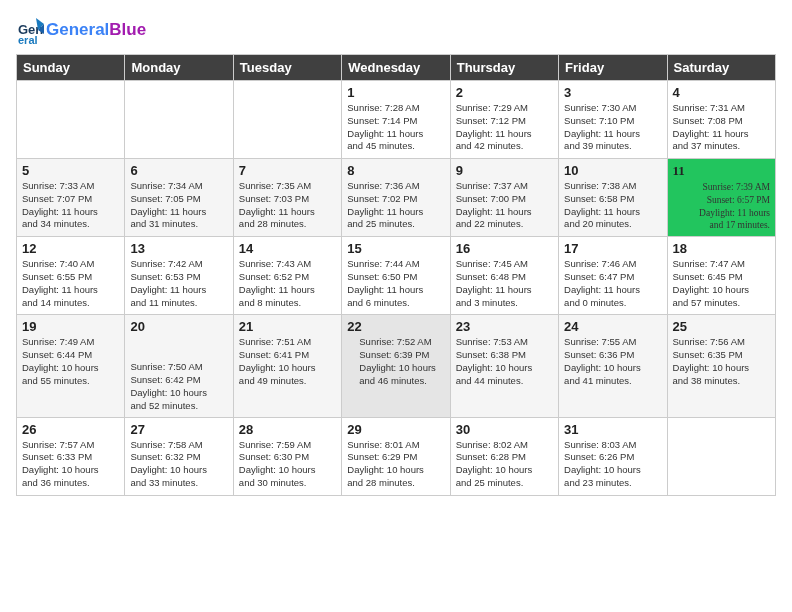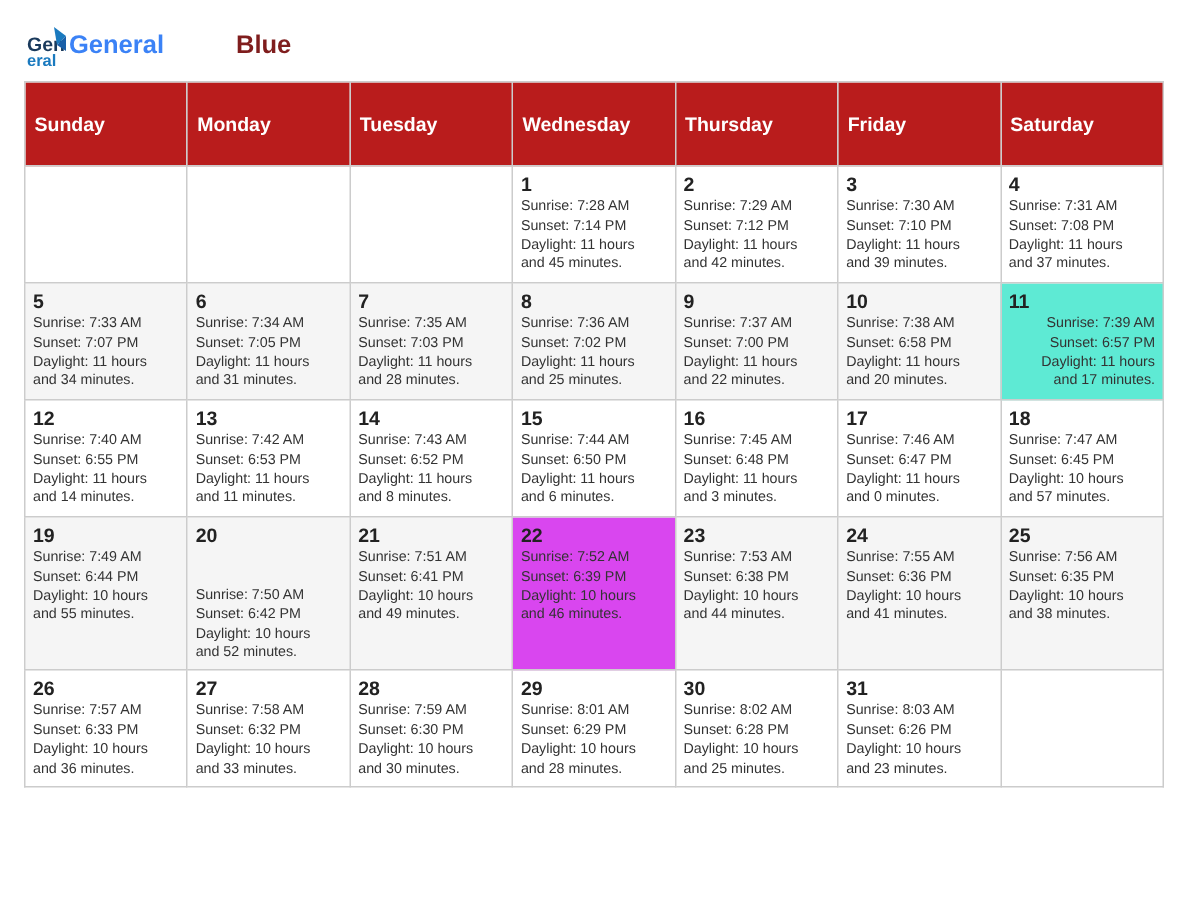--- a/index.html
+++ b/index.html
@@ -39,24 +39,24 @@
     .location {
       font-size: 14px;
       color: #444;
     }
     .calendar {
       width: 100%;
       border-collapse: collapse;
       border: 1px solid #ccc;
     }
     .calendar th {
-      background: #b91c1c;
+      background: #404040;
       color: #fff;
       text-align: left;
-      padding: 20px 6px;
+      padding: 5px 6px;
       font-size: 13px;
       font-weight: bold;
       border: 1px solid #ccc;
     }
     .calendar td {
       vertical-align: top;
       border: 1px solid #ccc;
       width: calc(100% / 7);
       padding: 4px 5px;
       height: 78px;
@@ -88,21 +88,21 @@
     <div class="logo">
       <svg class="logo-icon" viewBox="0 0 28 28">
         <rect x="0" y="0" width="28" height="28" fill="none"></rect>
         <text x="2" y="18" font-size="13" font-weight="bold" fill="#1a3a5c">Gen</text>
         <text x="2" y="28" font-size="11" font-weight="bold" fill="#1a7abf">eral</text>
         <polygon points="20,2 28,8 22,14" fill="#1a7abf"></polygon>
         <polygon points="22,14 28,8 28,18" fill="#1a5fa8"></polygon>
       </svg>
       <div>
         <div style="font-size:17px;font-weight:bold;color:#1a3a5c;line-height:1.1;">
-          <span style="color:#3b82f6;">General</span><span style="color:#7f1d1d;margin-left:48px;">Blue</span>
+          <span style="color:#3b82f6;">General</span><span style="color:#a21caf;">Blue</span>
         </div>
       </div>
     </div>
     <div class="title-block">
       <div class="month-title"></div>
       <div class="location"></div>
     </div>
   </div>
 
   <table class="calendar">
@@ -187,21 +187,21 @@
 Daylight: 11 hours
 and 22 minutes.</div>
           </td>
           <td style="background: rgb(245, 245, 245);">
             <div class="day-num">10</div>
             <div class="day-info" style="white-space: pre-line;">Sunrise: 7:38 AM
 Sunset: 6:58 PM
 Daylight: 11 hours
 and 20 minutes.</div>
           </td>
-          <td style="background: #5eead4;">
+          <td style="background: #22c55e; font-family: Liberation Serif, serif;">
             <div class="day-num">11</div>
             <div class="day-info" style="white-space: pre-line; text-align: right;">Sunrise: 7:39 AM
 Sunset: 6:57 PM
 Daylight: 11 hours
 and 17 minutes.</div>
           </td>
         </tr>
         <tr>
           <td>
             <div class="day-num">12</div>
@@ -268,23 +268,23 @@
 Daylight: 10 hours
 and 52 minutes.</div>
           </td>
           <td style="background: rgb(245, 245, 245);">
             <div class="day-num">21</div>
             <div class="day-info" style="white-space: pre-line;">Sunrise: 7:51 AM
 Sunset: 6:41 PM
 Daylight: 10 hours
 and 49 minutes.</div>
           </td>
-          <td style="background: #d946ef;">
+          <td style="background: #e5e5e5;">
             <div class="day-num">22</div>
-            <div class="day-info" style="white-space: pre-line;">Sunrise: 7:52 AM
+            <div class="day-info" style="white-space: pre-line; margin-left: 12px;">Sunrise: 7:52 AM
 Sunset: 6:39 PM
 Daylight: 10 hours
 and 46 minutes.</div>
           </td>
           <td style="background: rgb(245, 245, 245);">
             <div class="day-num">23</div>
             <div class="day-info" style="white-space: pre-line;">Sunrise: 7:53 AM
 Sunset: 6:38 PM
 Daylight: 10 hours
 and 44 minutes.</div>

